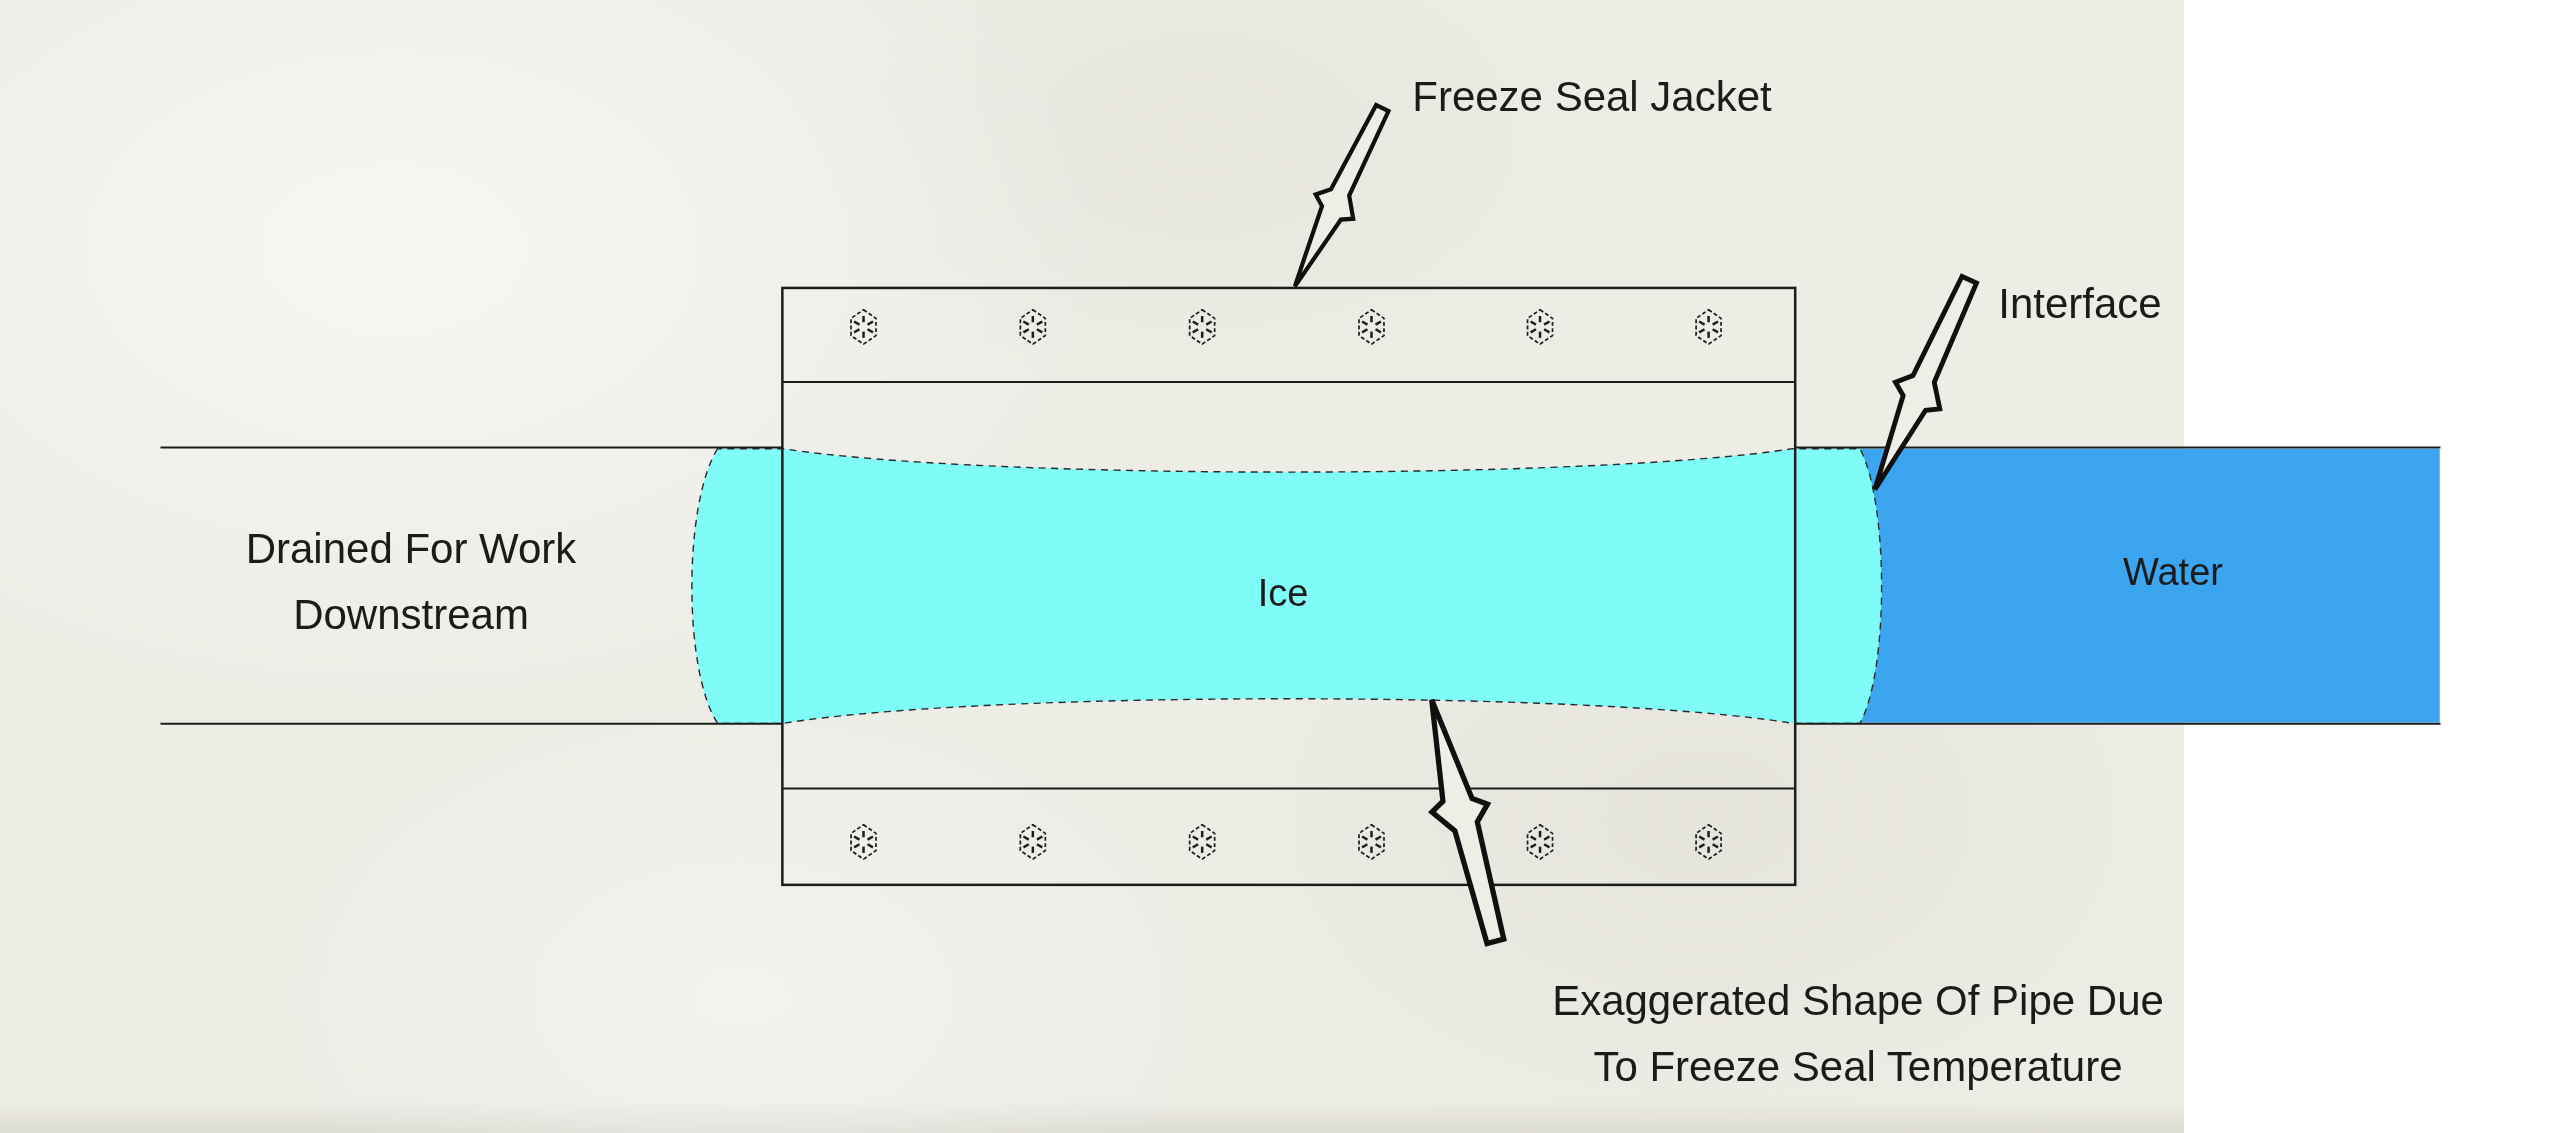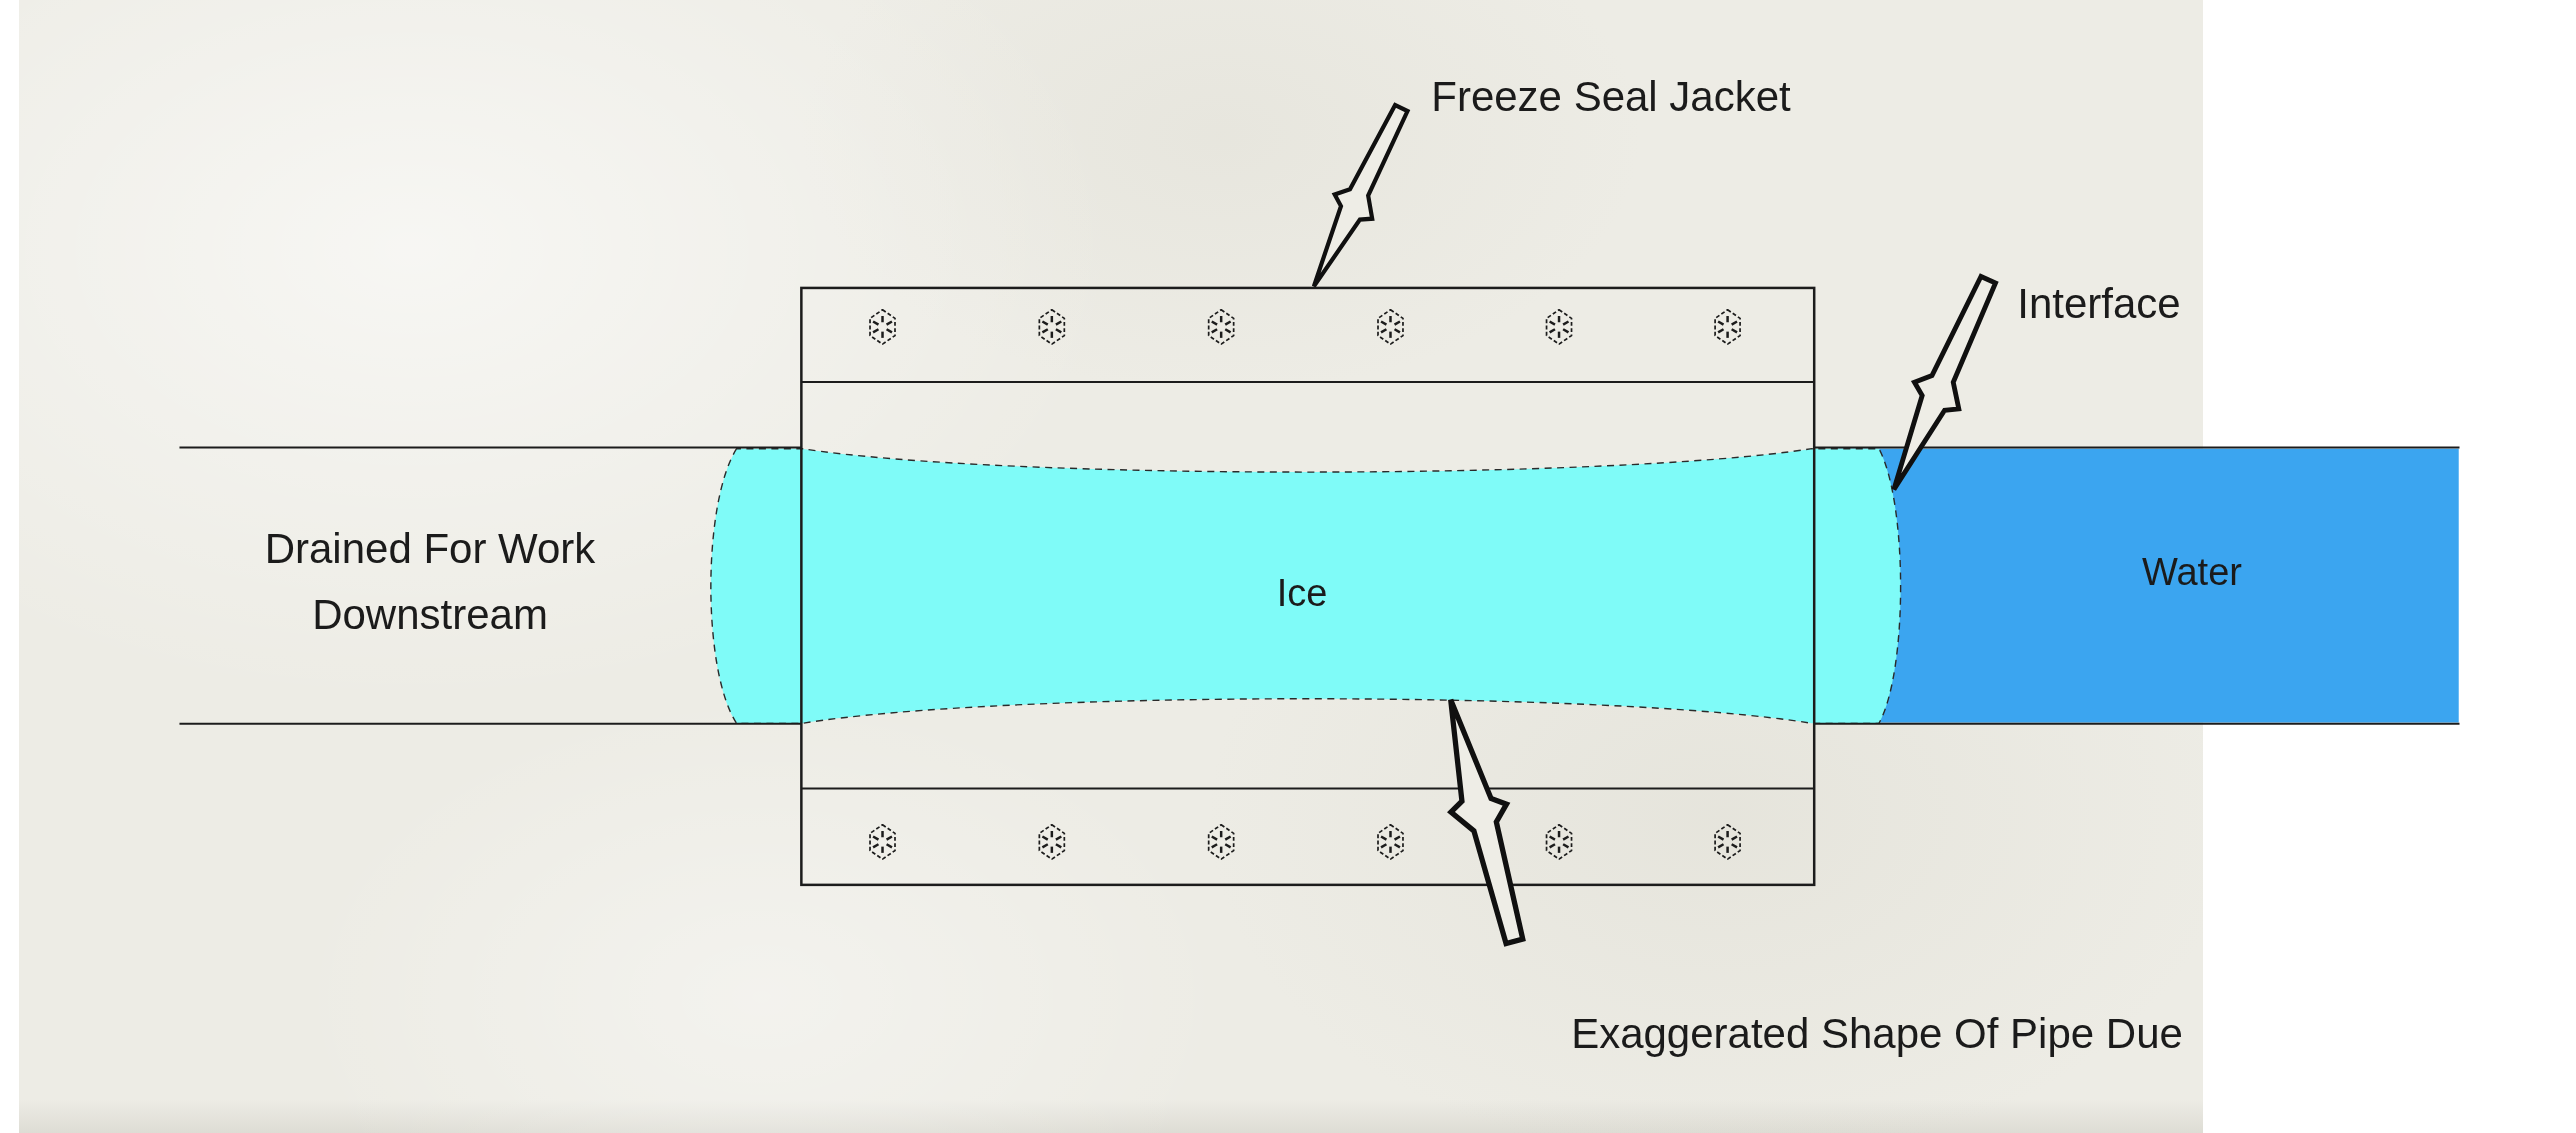--- a/index.html
+++ b/index.html
@@ -9,21 +9,20 @@
   }
   #canvas{
     position:relative;width:2184px;height:1133px;
     background-color:#EDECE5;
     background-image:
       radial-gradient(1093px 703px at 18% 22%, rgba(255,255,255,0.55), rgba(255,255,255,0) 65%),
       radial-gradient(859px 585px at 78% 72%, rgba(213,211,199,0.30), rgba(213,211,199,0) 60%),
       radial-gradient(703px 429px at 55% 12%, rgba(210,208,196,0.22), rgba(210,208,196,0) 60%),
       radial-gradient(781px 507px at 34% 88%, rgba(255,255,255,0.35), rgba(255,255,255,0) 60%),
       linear-gradient(to top, rgba(186,184,174,0.30), rgba(186,184,174,0) 3%);
-    margin-left: 19px;
   }
   svg.diagram{position:absolute;left:0;top:0;width:2576px;height:1133px;}
   .label{
     position:absolute;transform:translate(-50%,-50%);
     text-align:center;white-space:nowrap;
     font-size:42px;line-height:66px;color:#1b1b1b;letter-spacing:0px;
   }
   .label.big{font-size:38px;}
 </style>
 </head>
@@ -103,16 +102,17 @@
     <div>Drained For Work</div>
     <div>Downstream</div>
   </div>
 
   <div class="label big" style="left:1283px;top:593px;">Ice</div>
 
   <div class="label big" style="left:2173px;top:572px;">Water</div>
 
   <div class="label" style="left:1858px;top:1034px;">
     <div>Exaggerated Shape Of Pipe Due</div>
+    <div>To Freeze Seal Temperature</div>
   </div>
 
 </div>
 
 
 </body></html>

